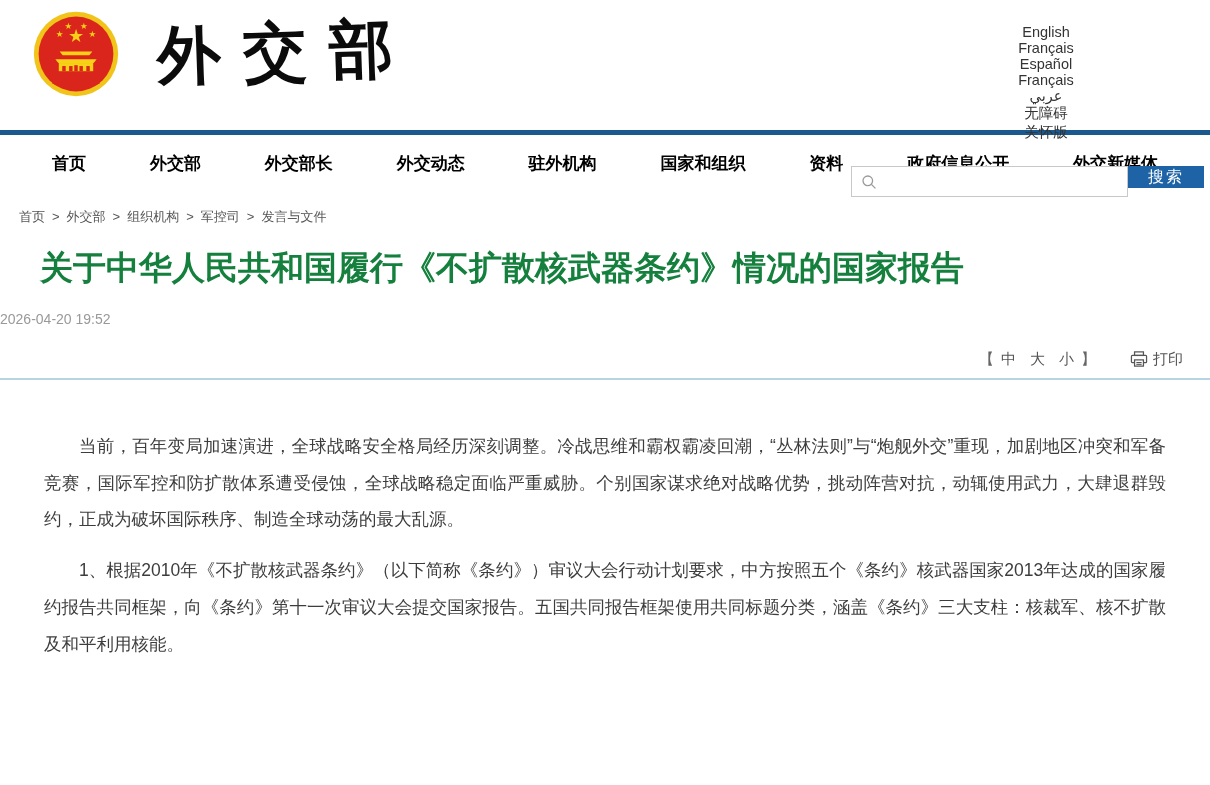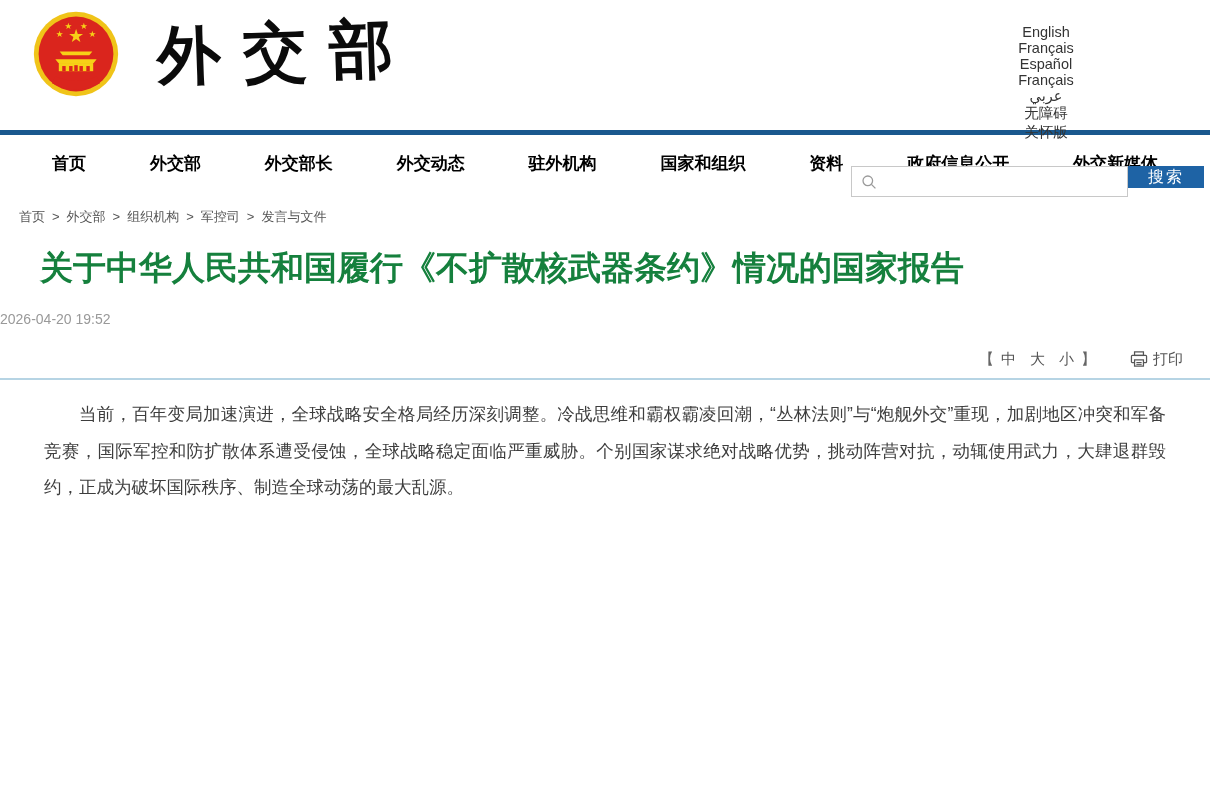--- a/index.html
+++ b/index.html
@@ -54,21 +54,21 @@
     display:flex; justify-content:flex-end; align-items:center;
     font-size:15px; color:#555;
   }
   .controls-row .bracket { color:#666; }
   .controls-row .size-btn { margin:0 7px; color:#555; }
   .print-btn { display:flex; align-items:center; margin-left:34px; color:#555; }
   .print-btn .printer { display:flex; margin-right:5px; }
   .divider { border:none; border-top:2px solid #b6d4e4; margin:9px 0 0 0; }
 
   
-  .body-text { padding:16px 44px 0 44px; }
+  .body-text { padding:48px 44px 0 44px; }
   .body-text p {
     margin:0 0 14px 0;
     font-size:17.5px; color:#3d3d3d;
     line-height:2.1; text-align:justify; text-indent:2em;
   }
 </style>
 </head>
 <body>
 
 <div class="header">
@@ -157,13 +157,14 @@
         <line x1="7" y1="15" x2="13" y2="15" stroke="#555" stroke-width="1.2"></line>
       </svg>
     </span>
     <span>打印</span>
   </a>
 </div>
 <hr class="divider">
 
 <div class="body-text">
   <p>当前，百年变局加速演进，全球战略安全格局经历深刻调整。冷战思维和霸权霸凌回潮，“丛林法则”与“炮舰外交”重现，加剧地区冲突和军备竞赛，国际军控和防扩散体系遭受侵蚀，全球战略稳定面临严重威胁。个别国家谋求绝对战略优势，挑动阵营对抗，动辄使用武力，大肆退群毁约，正成为破坏国际秩序、制造全球动荡的最大乱源。</p>
+  <p>1、根据2010年《不扩散核武器条约》（以下简称《条约》）审议大会行动计划要求，中方按照五个《条约》核武器国家2013年达成的国家履约报告共同框架，向《条约》第十一次审议大会提交国家报告。五国共同报告框架使用共同标题分类，涵盖《条约》三大支柱：核裁军、核不扩散及和平利用核能。</p>
 </div>
 
 </body></html>

